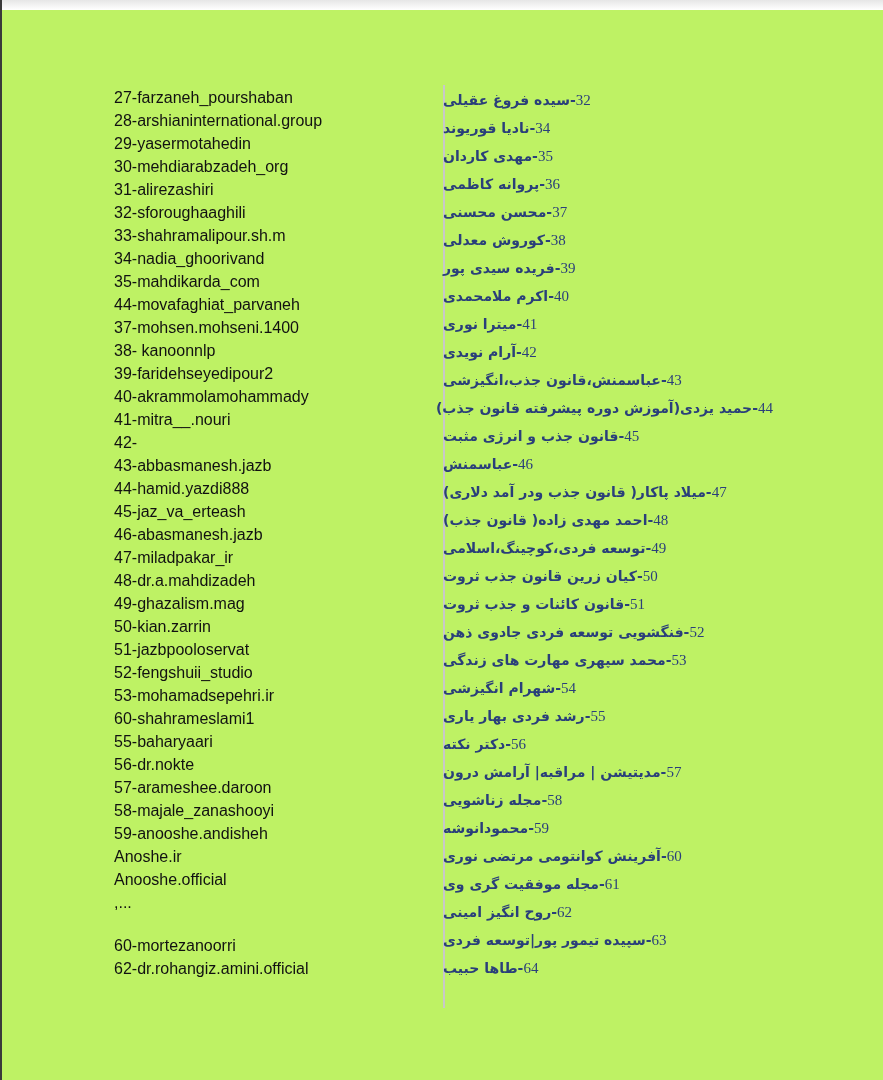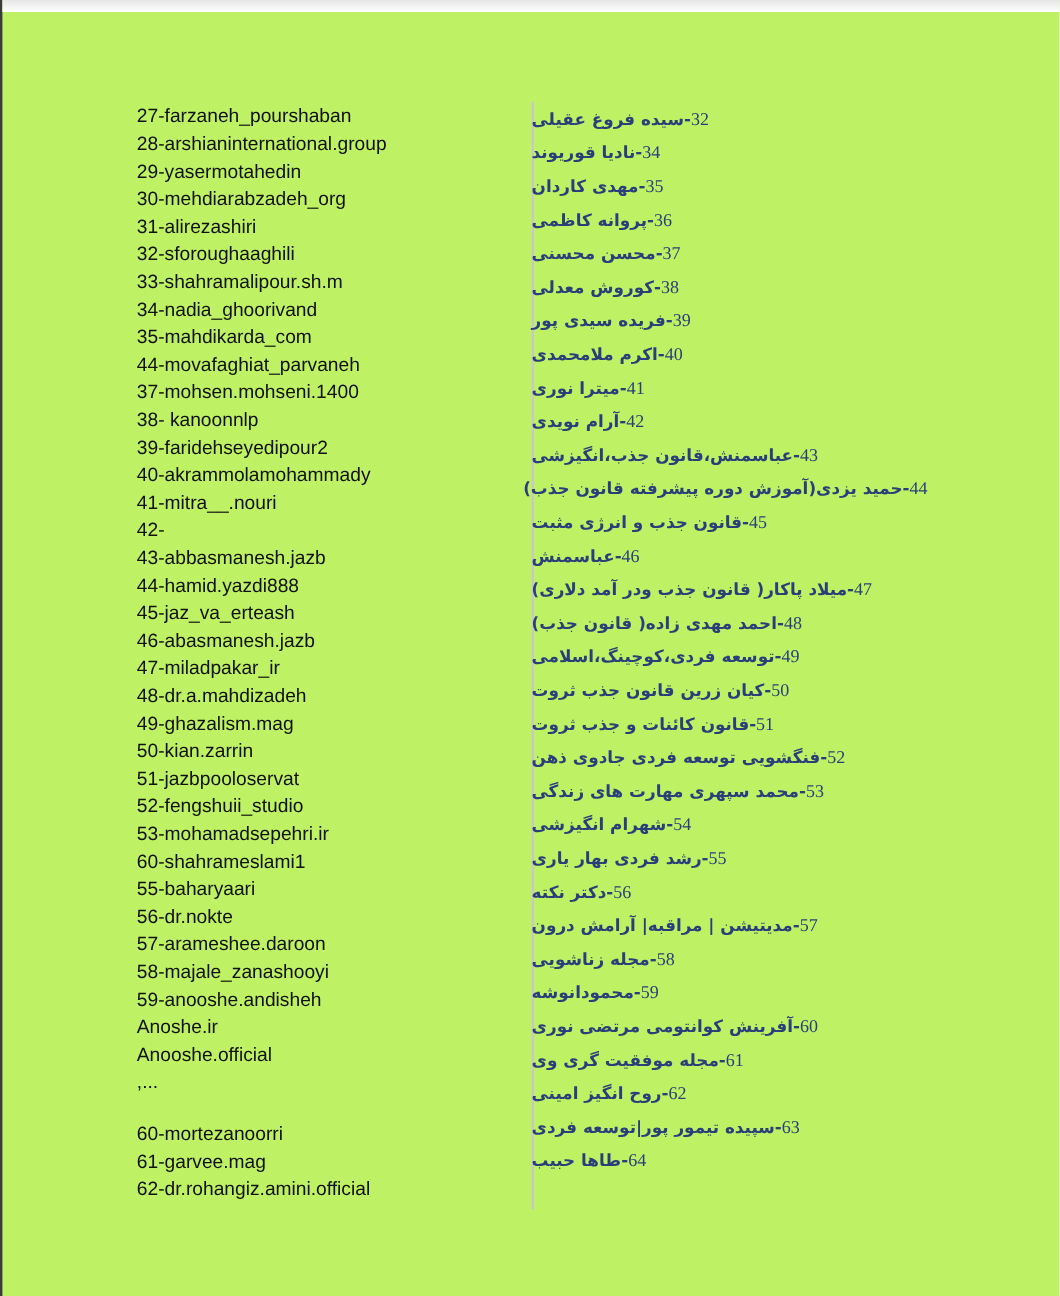--- a/index.html
+++ b/index.html
@@ -80,21 +80,20 @@
     <div class="row">55-baharyaari</div>
     <div class="row">56-dr.nokte</div>
     <div class="row">57-arameshee.daroon</div>
     <div class="row">58-majale_zanashooyi</div>
     <div class="row">59-anooshe.andisheh</div>
     <div class="row">Anoshe.ir</div>
     <div class="row">Anooshe.official</div>
     <div class="row">,...</div>
     <div class="row blank"></div>
     <div class="row">60-mortezanoorri</div>
-    <div class="row">61-garvee.mag</div>
     <div class="row">62-dr.rohangiz.amini.official</div>
   </div>
 
   <div class="divider"></div>
 
   <div class="right-col">
     <div class="row"><span class="num">32</span><span>-سیده فروغ عقیلی</span></div>
     <div class="row"><span class="num">34</span><span>-نادیا قوریوند</span></div>
     <div class="row"><span class="num">35</span><span>-مهدی کاردان</span></div>
     <div class="row"><span class="num">36</span><span>-پروانه کاظمی</span></div>

